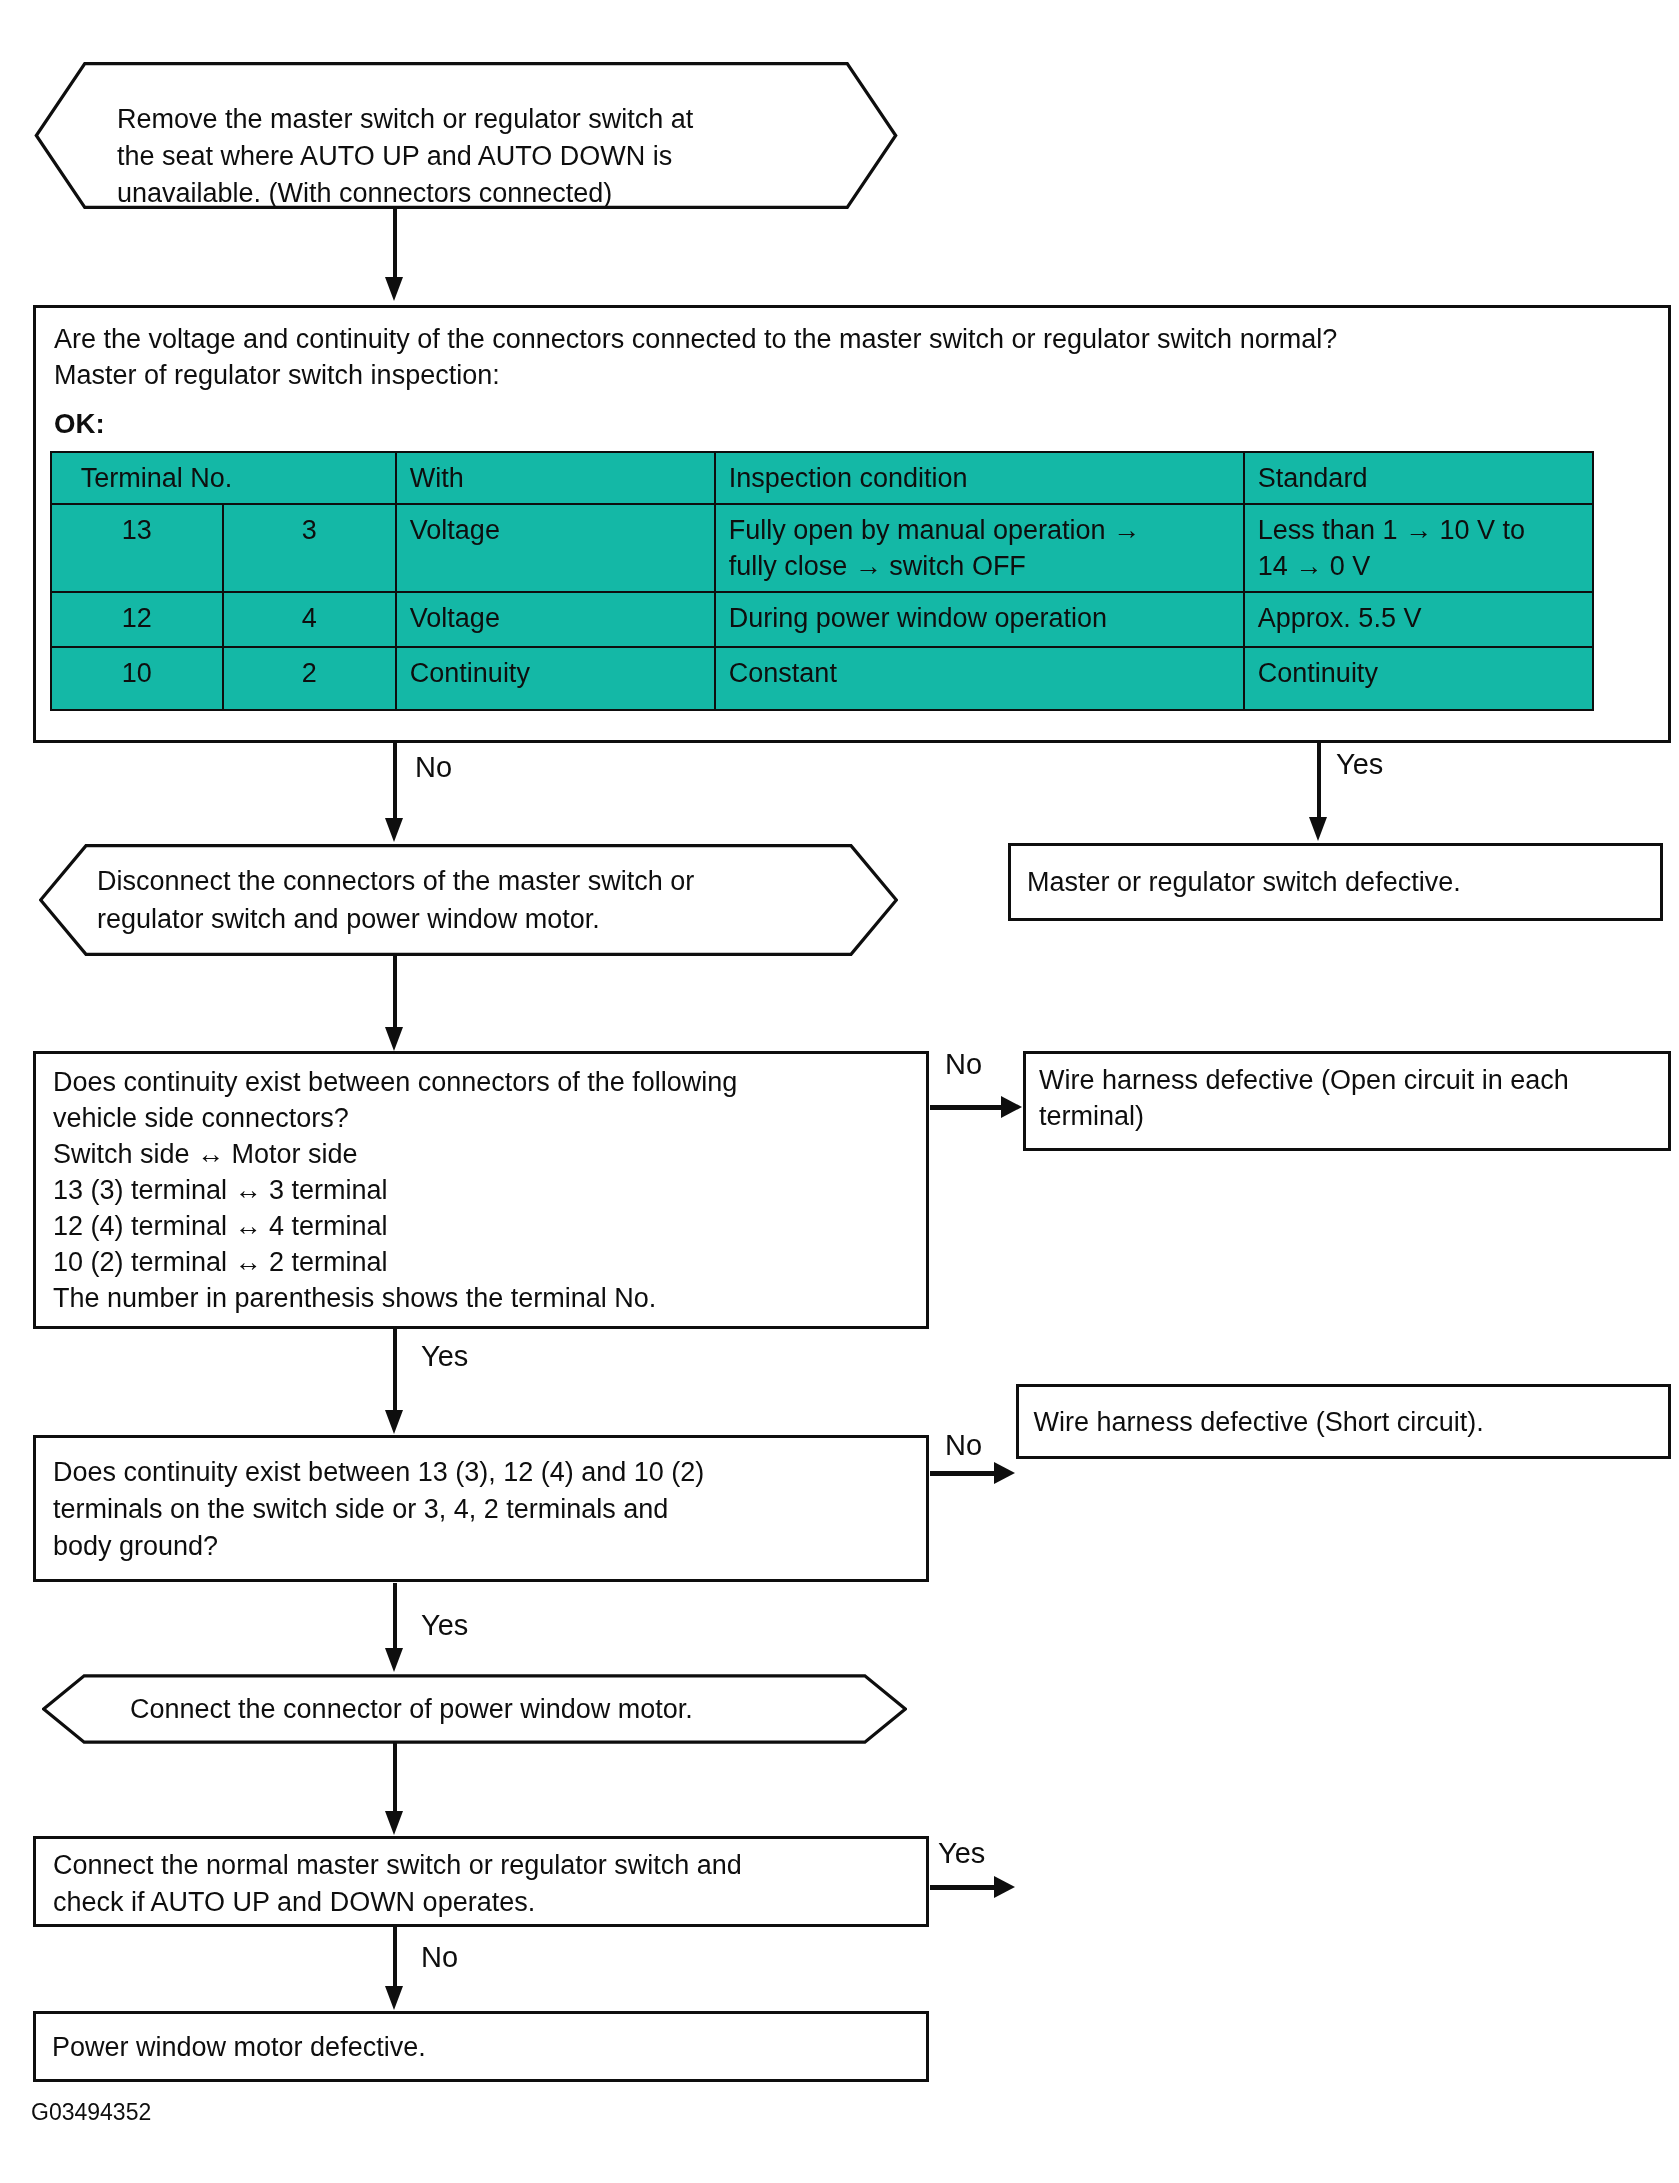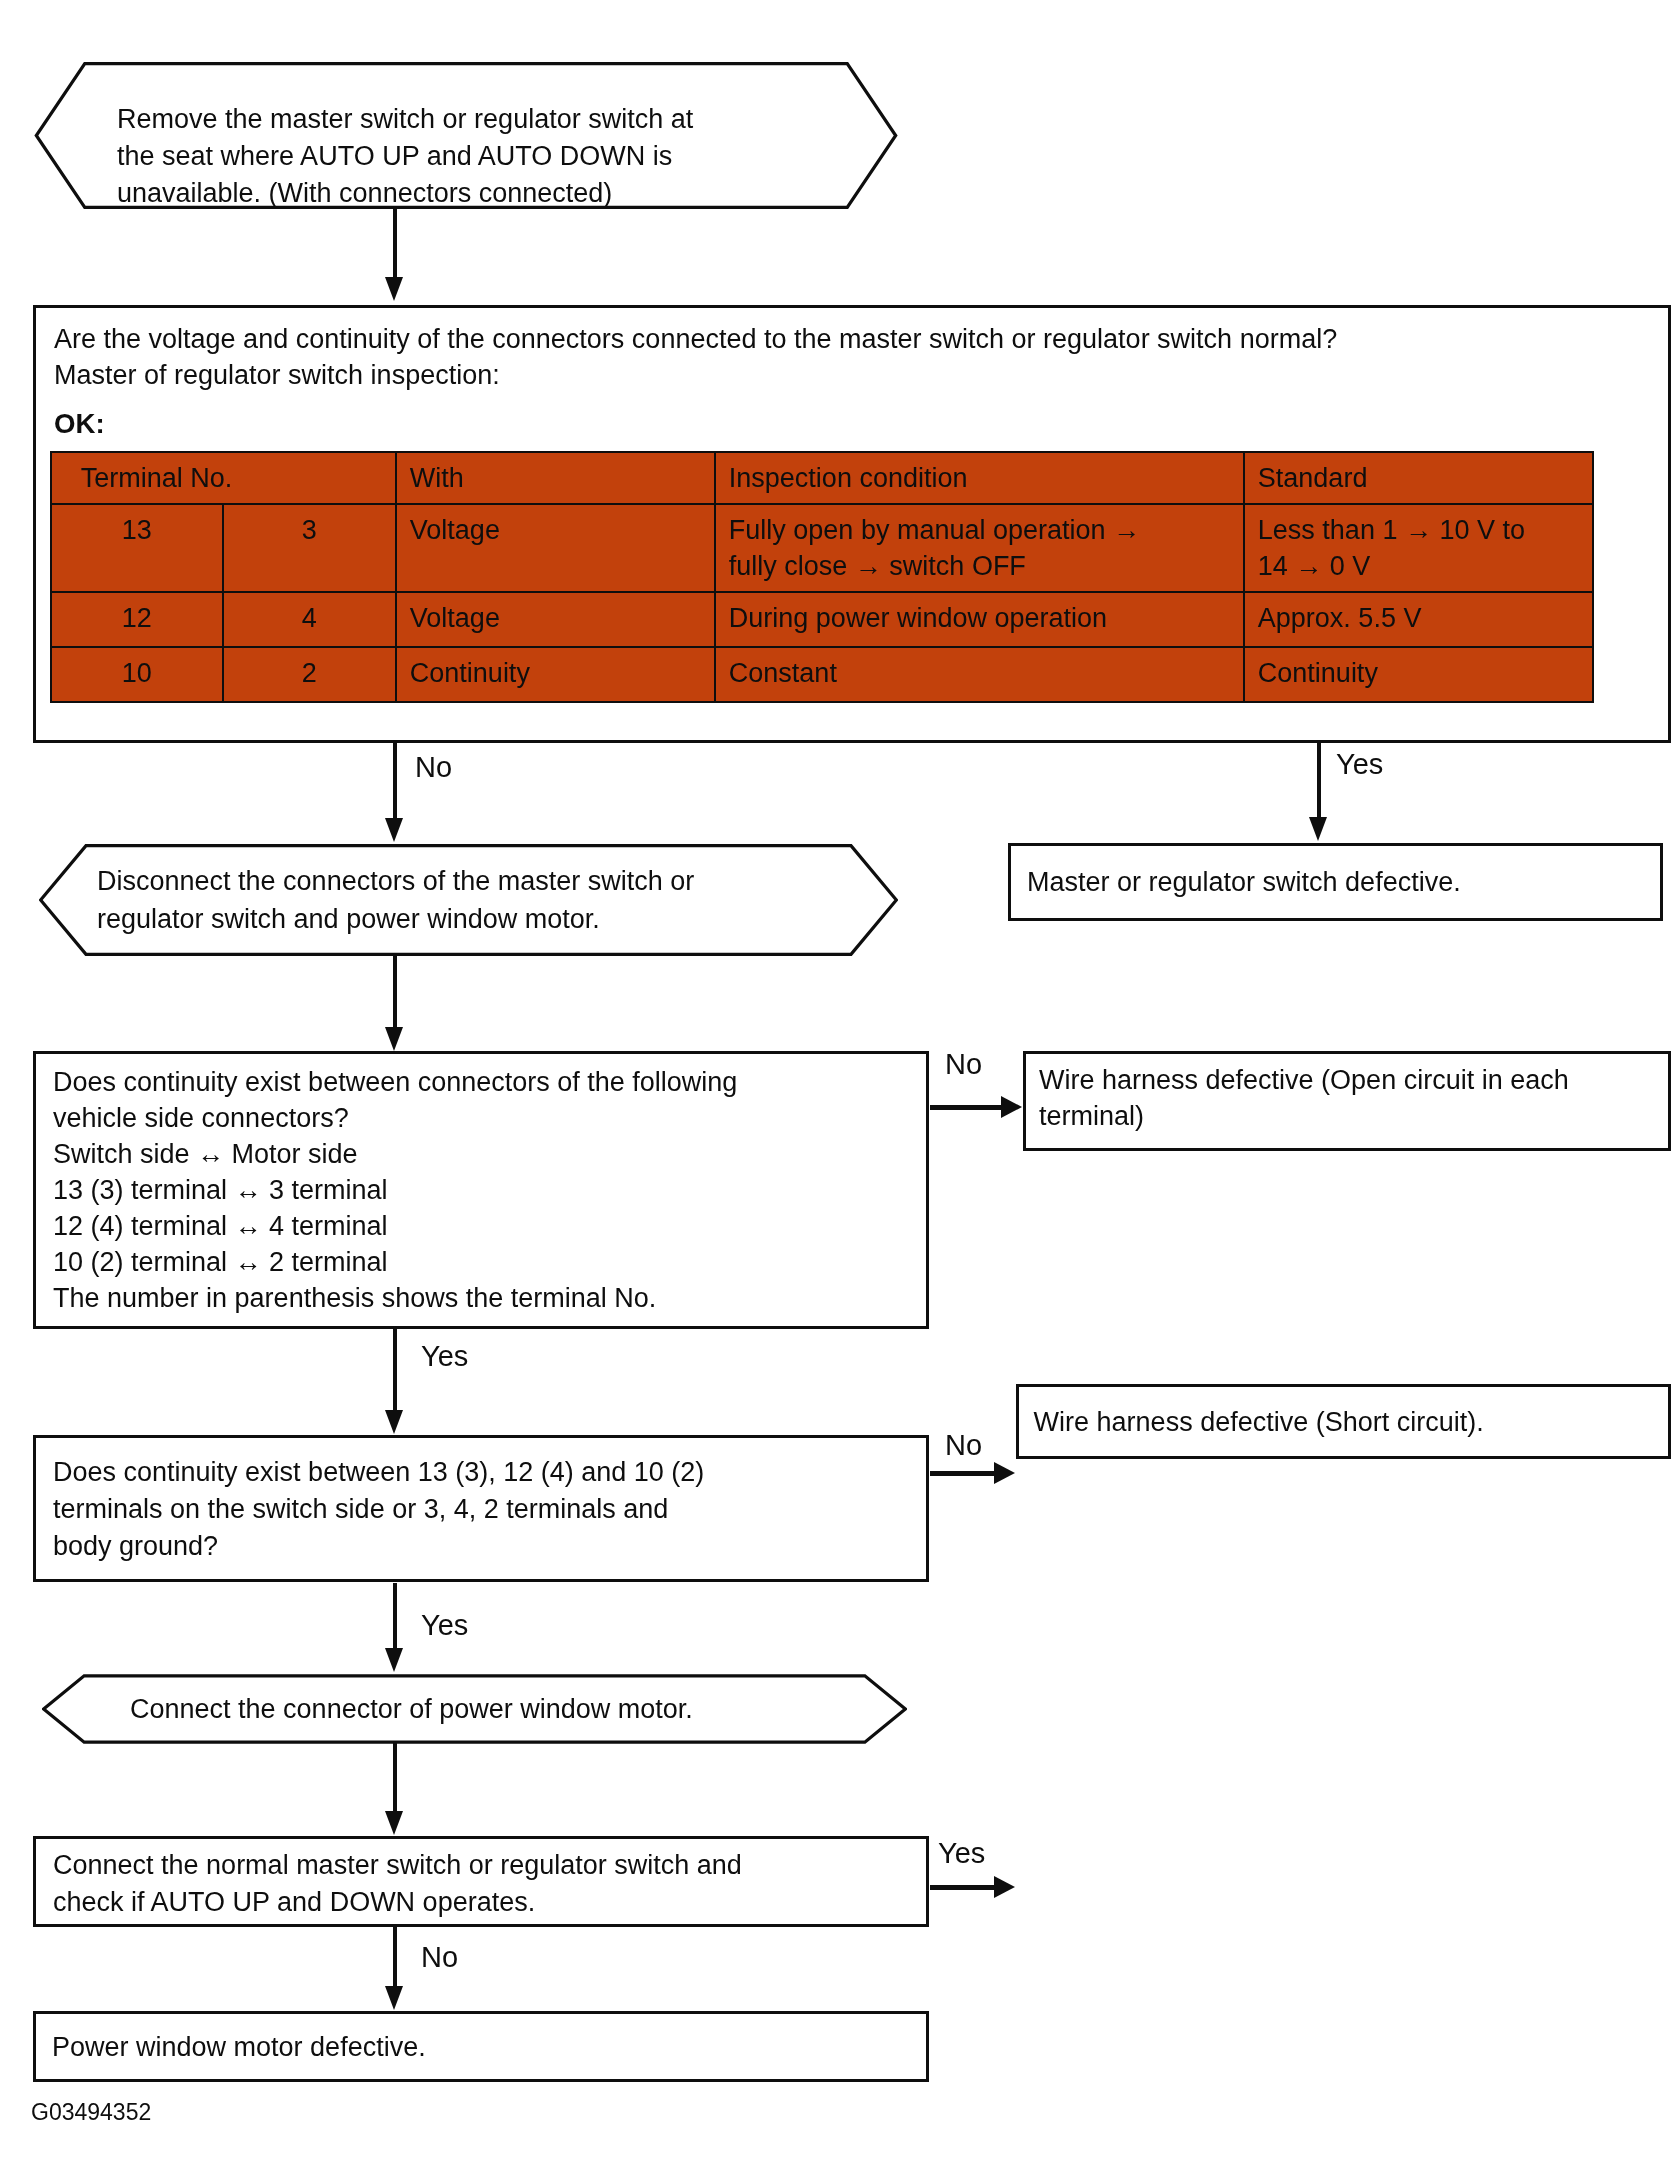--- a/index.html
+++ b/index.html
@@ -31,21 +31,21 @@
   }
   .varrow{position:absolute;width:0;}
   .varrow .shaft{position:absolute;left:-1.6px;top:0;width:3.2px;height:calc(100% - 24px);background:#0e0e0e;}
   .varrow .head{position:absolute;left:-9.7px;bottom:0;width:0;height:0;
     border-left:9.7px solid transparent;border-right:9.7px solid transparent;border-top:24px solid #0e0e0e;}
   .harrow{position:absolute;height:0;}
   .harrow .shaft{position:absolute;left:0;right:19.5px;top:-2.4px;height:4.9px;background:#0e0e0e;}
   .harrow .head{position:absolute;right:0;top:-11.3px;width:0;height:0;
     border-top:11.3px solid transparent;border-bottom:11.3px solid transparent;border-left:21px solid #0e0e0e;}
   .blabel{position:absolute;font-size:29px;line-height:34px;}
-  table.spec{border-collapse:collapse;table-layout:fixed;position:absolute;background:#c2410c;}
+  table.spec{border-collapse:collapse;table-layout:fixed;position:absolute;background:#14b8a6;}
   .spec th,.spec td{
     border:2.4px solid #0e0e0e;
     vertical-align:top;
     text-align:left;
     font-weight:normal;
     font-size:27px;
     line-height:36px;
     padding:7.3px 9.7px 0 13px;
     overflow:hidden;
   }
@@ -100,21 +100,21 @@
         <td class="preline">Less than 1 → 10 V to
 14 → 0 V</td>
       </tr>
       <tr style="height:55px;">
         <td class="num">12</td>
         <td class="num">4</td>
         <td>Voltage</td>
         <td>During power window operation</td>
         <td>Approx. 5.5 V</td>
       </tr>
-      <tr style="height:55px;border-radius:14px;">
+      <tr style="height:63px;border-radius:14px;">
         <td class="num">10</td>
         <td class="num">2</td>
         <td>Continuity</td>
         <td>Constant</td>
         <td>Continuity</td>
       </tr>
     </tbody>
       </table>
   </div>
 

